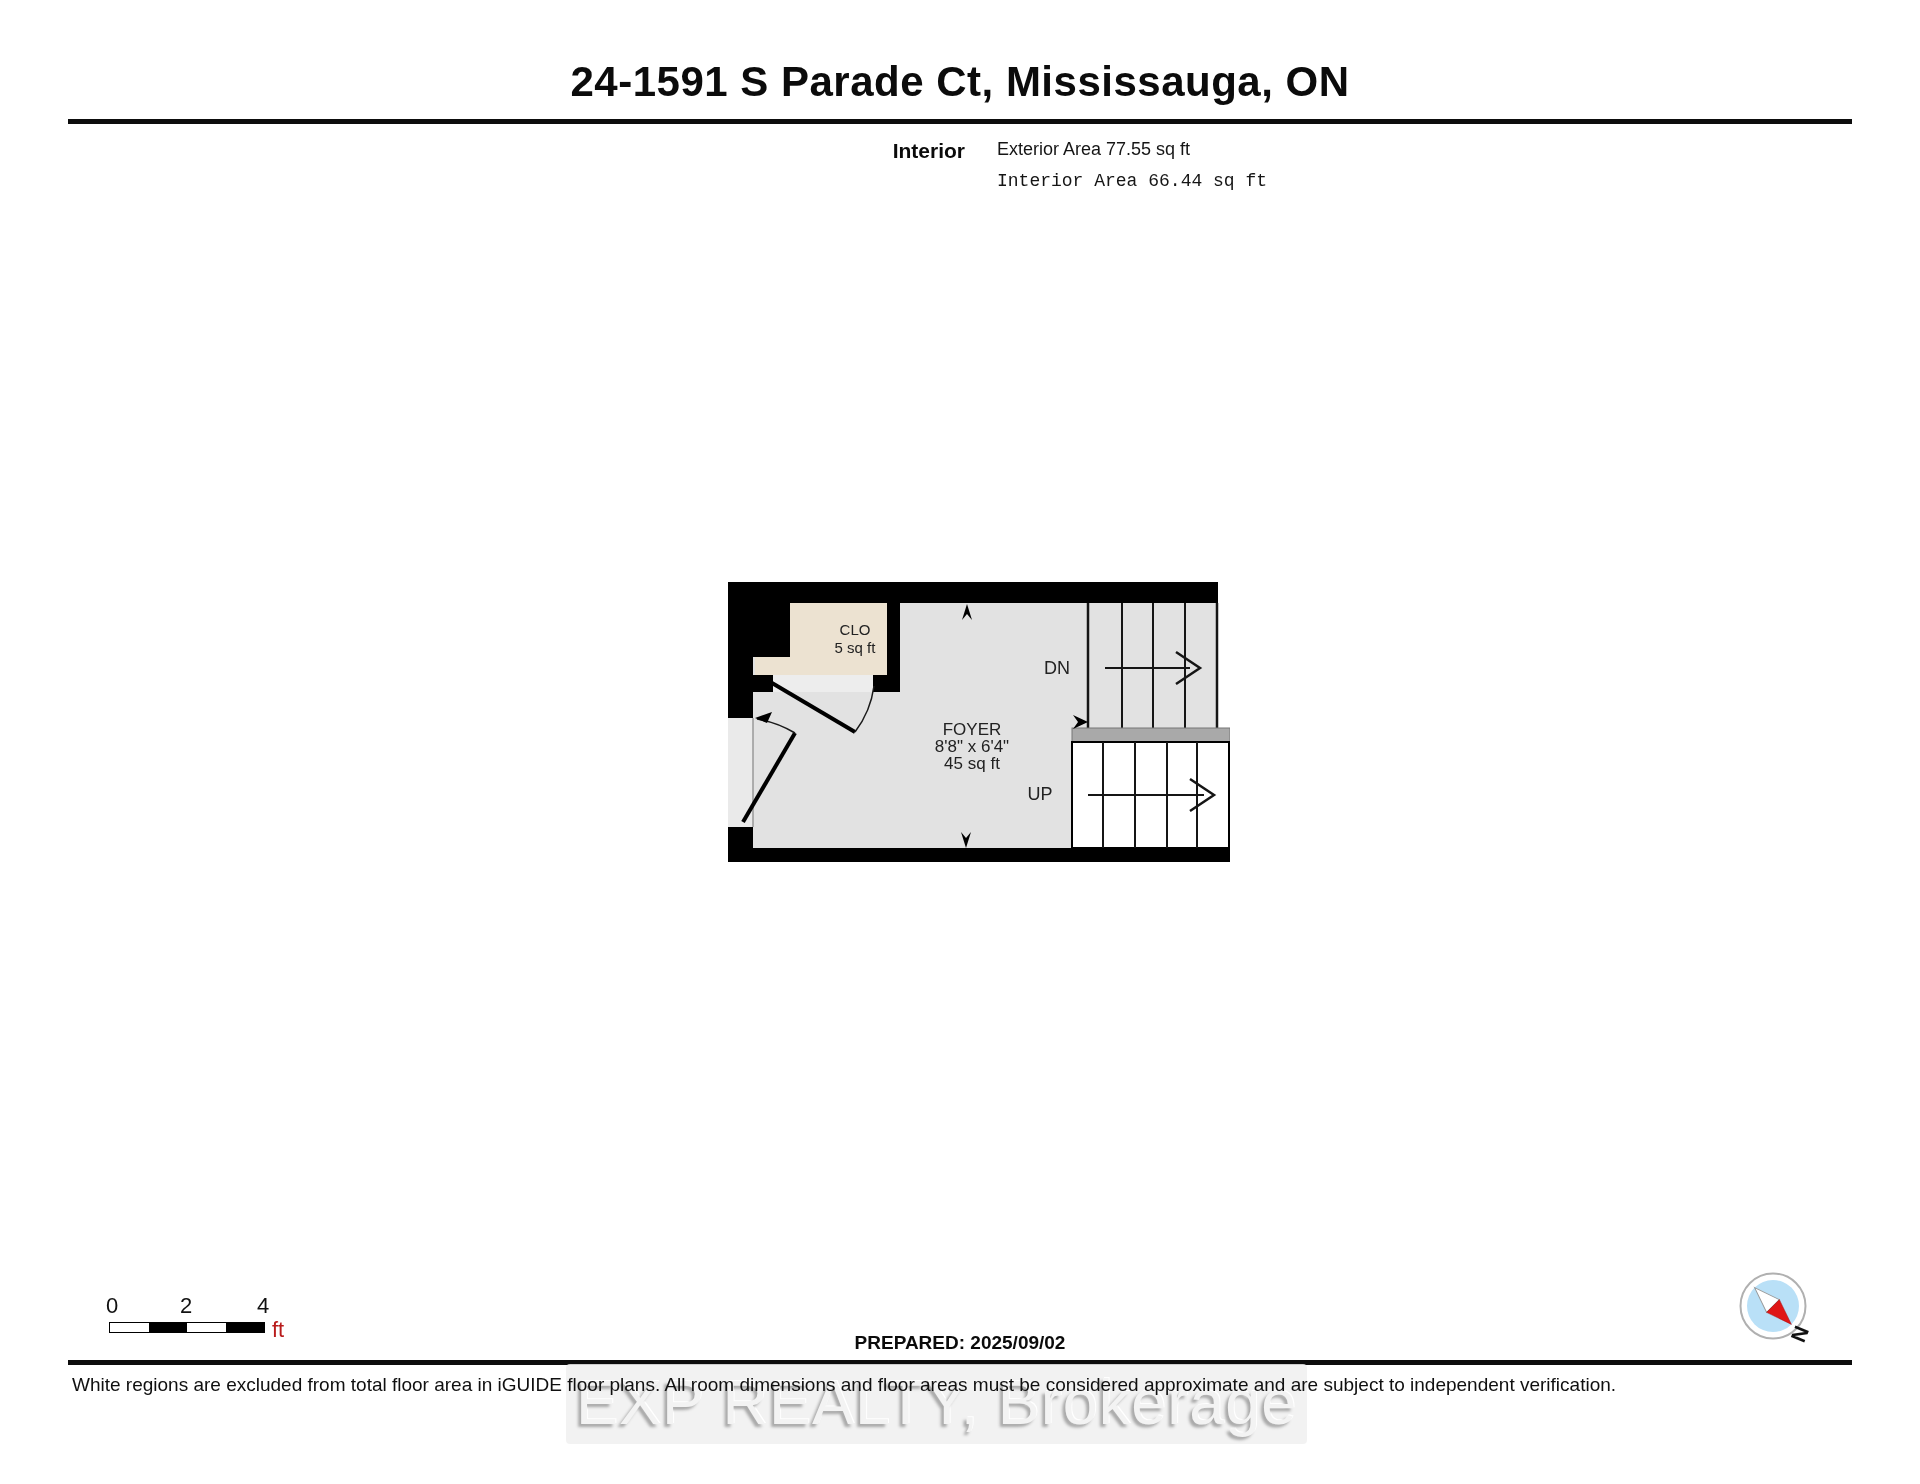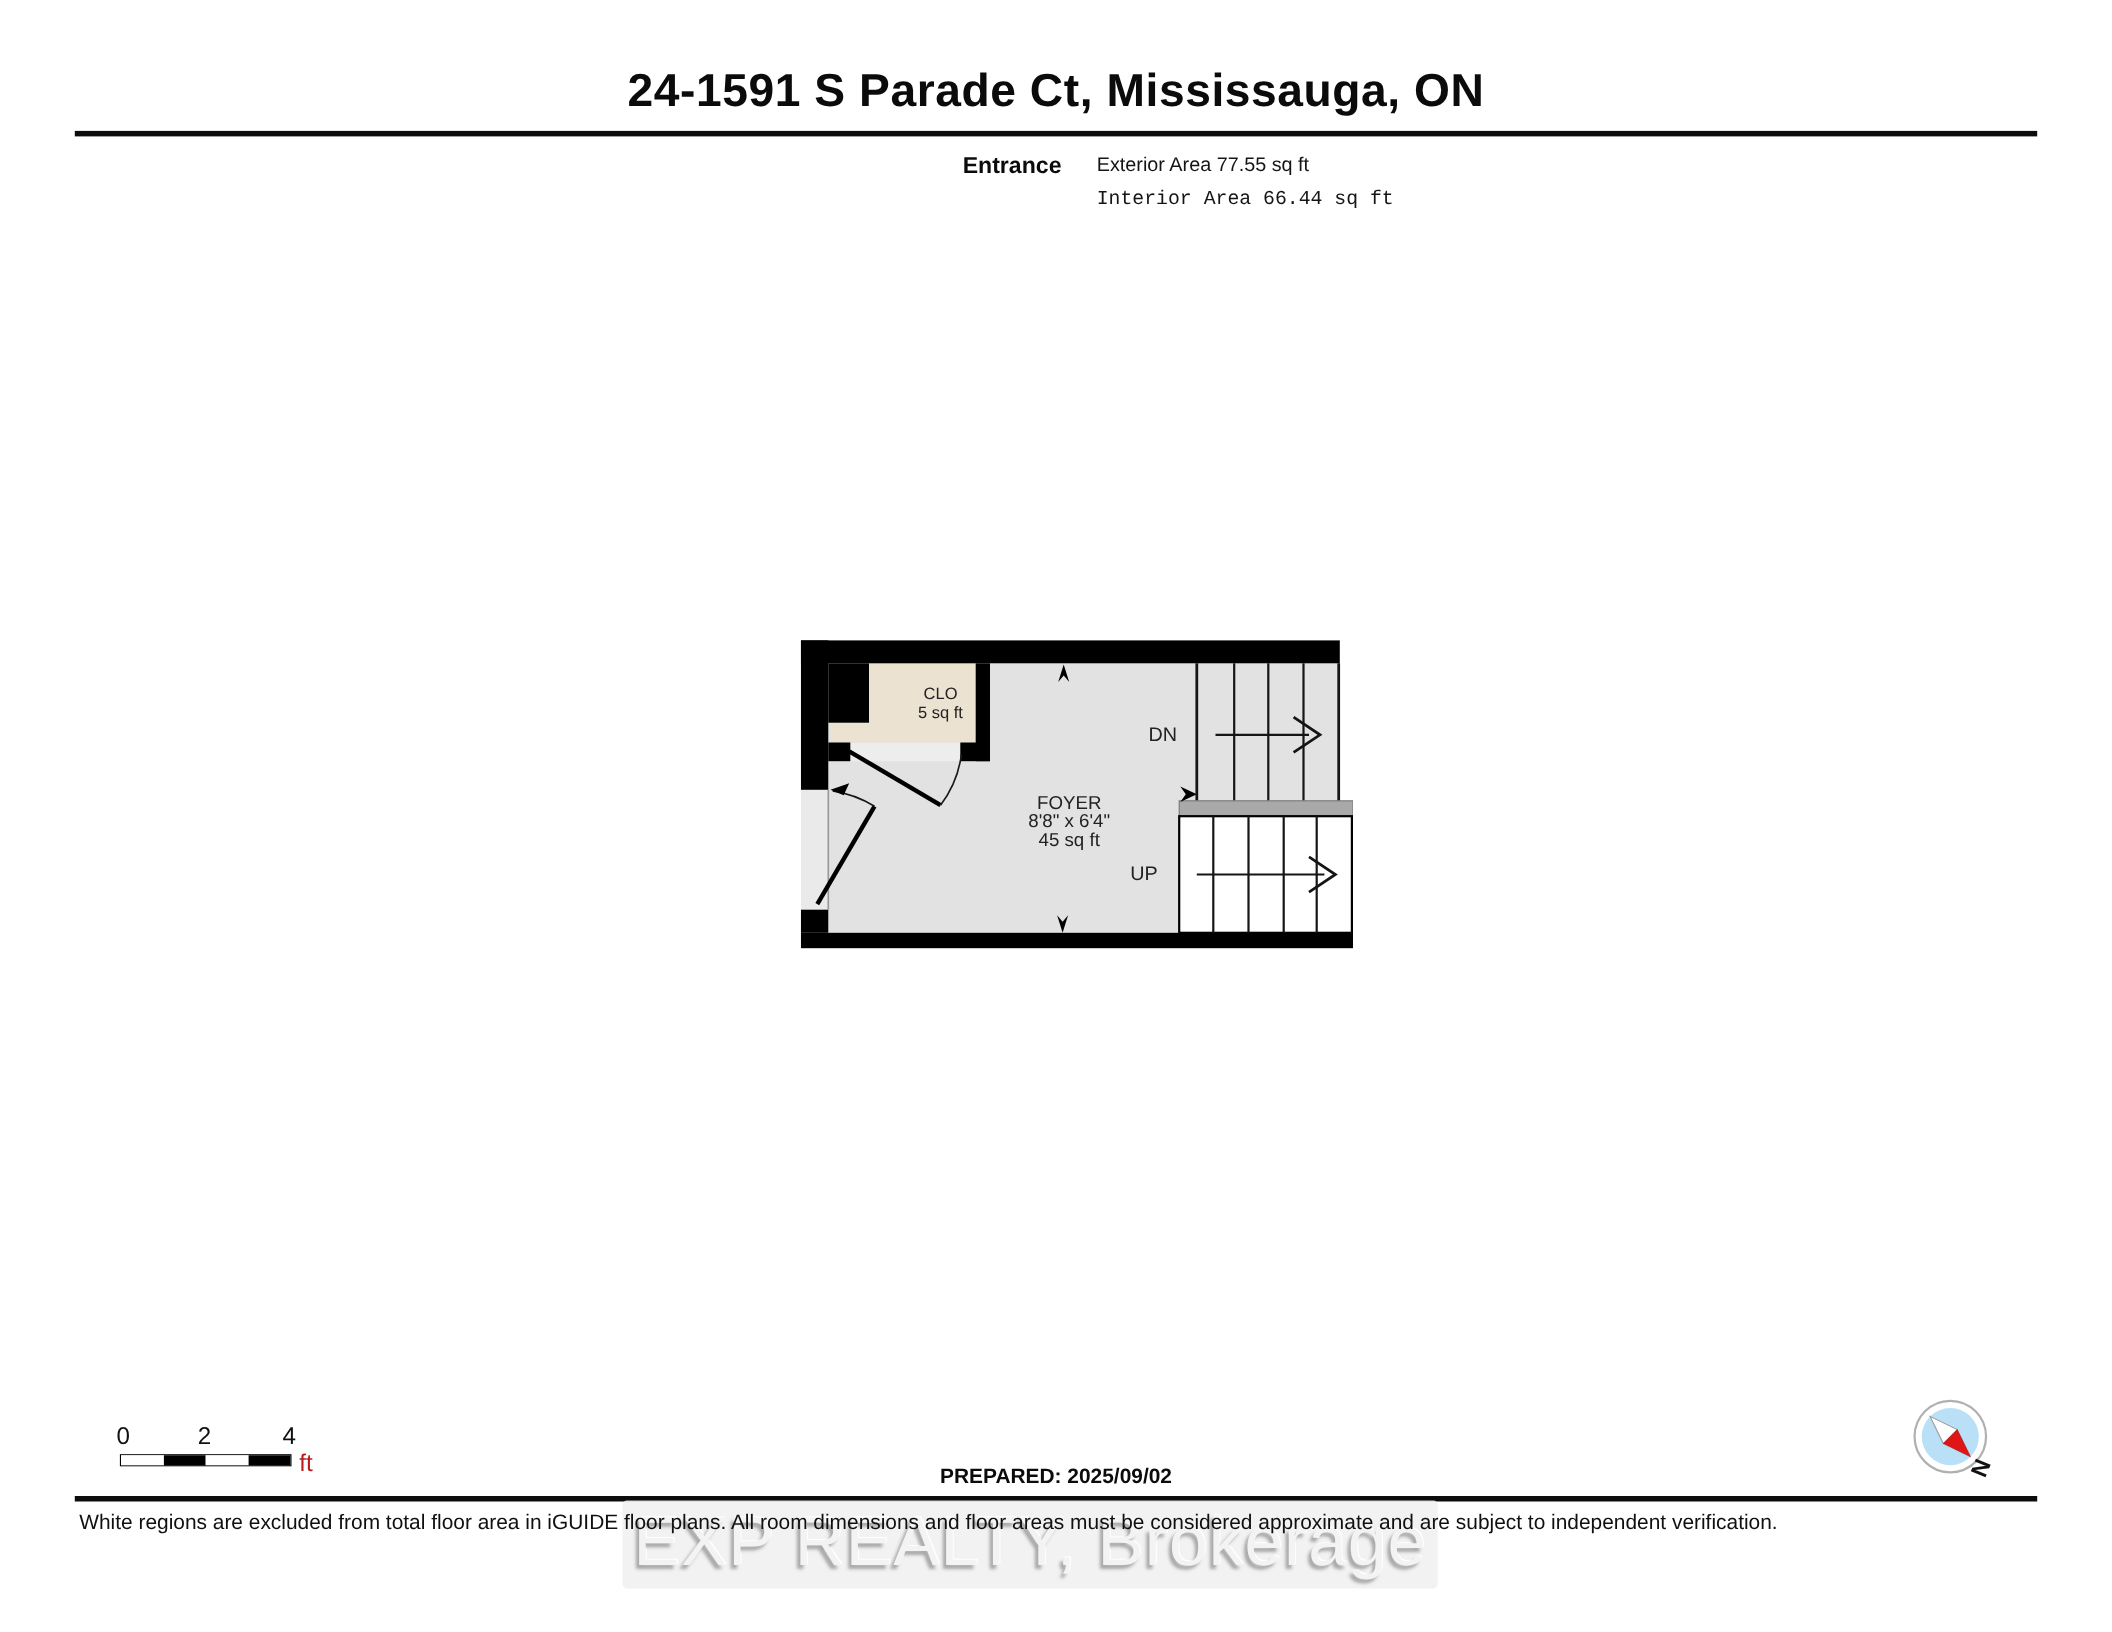--- a/index.html
+++ b/index.html
@@ -51,21 +51,21 @@
   }
   svg text{font-family:"Liberation Sans", sans-serif;}
 </style>
 </head>
 <body>
 
 <div class="page">
 
   <div class="abs page-title">24-1591 S Parade Ct, Mississauga, ON</div>
   <div class="abs rule rule-top"></div>
-  <div class="abs floor-label">Entrance</div>
+  <div class="abs floor-label">Interior</div>
   <div class="abs area-line l1">Exterior Area 77.55 sq ft</div>
   <div class="abs area-line l2">Interior Area 66.44 sq ft</div>
 
   <svg class="abs" style="left:728px;top:582px;" width="502" height="286" viewBox="0 0 502 286">
 
     <rect x="25" y="21" width="464" height="245" fill="#e2e2e2"></rect>
     <rect x="0" y="136" width="25" height="110" fill="#eaeaea"></rect>
     <rect x="45" y="93" width="100" height="17" fill="#ededed"></rect>
     <rect x="62" y="21" width="97" height="72" fill="#ece2d1"></rect>
     <rect x="27" y="75" width="35" height="18" fill="#ece2d1"></rect>

